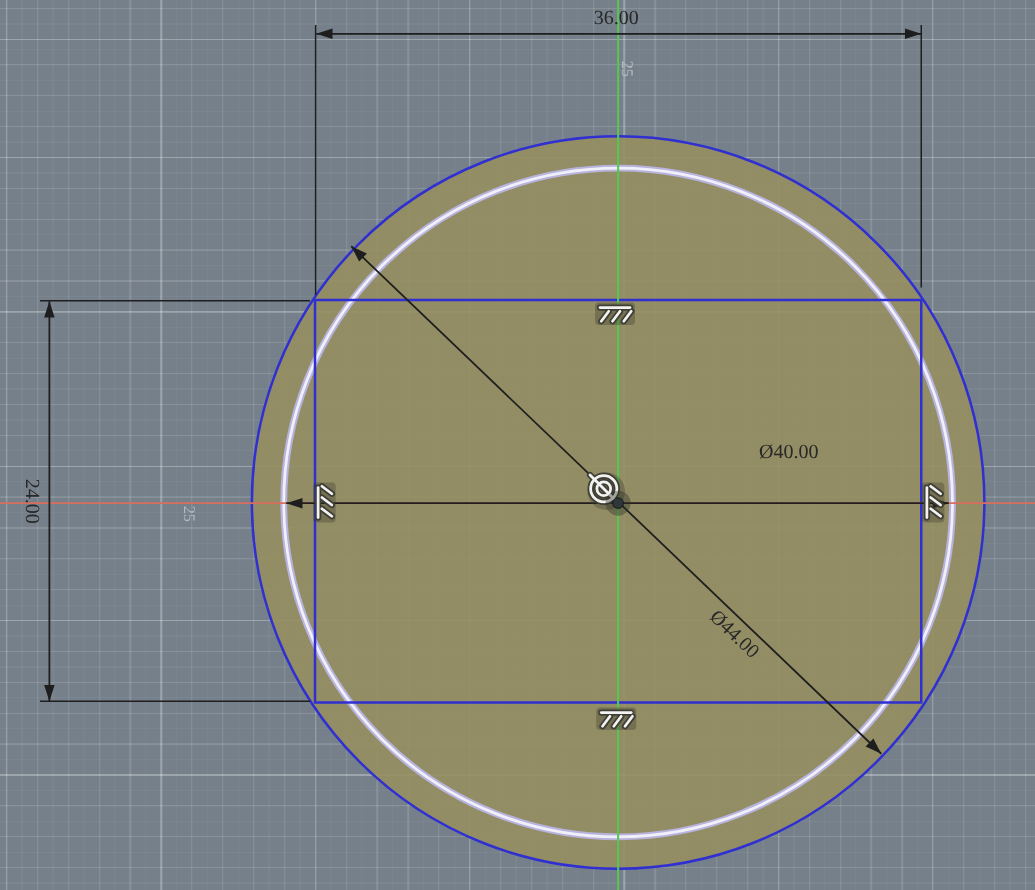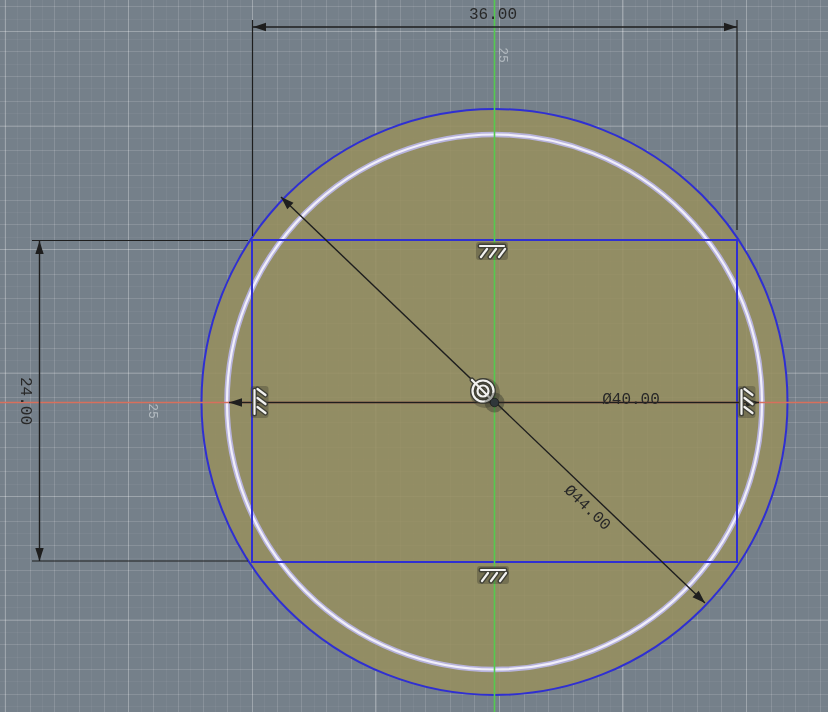--- a/index.html
+++ b/index.html
@@ -7,21 +7,21 @@
     position:relative;width:828px;height:712px;overflow:hidden;
     background-color:#75808A;
     background-image:
       repeating-linear-gradient(90deg, rgba(255,255,255,0.18) 0 1px, transparent 1px 123.5px),
       repeating-linear-gradient(0deg,  rgba(255,255,255,0.18) 0 1px, transparent 1px 123.5px),
       repeating-linear-gradient(90deg, rgba(255,255,255,0.10) 0 1px, transparent 1px 24.7px),
       repeating-linear-gradient(0deg,  rgba(255,255,255,0.10) 0 1px, transparent 1px 24.7px),
       repeating-linear-gradient(90deg, rgba(255,255,255,0.045) 0 1px, transparent 1px 12.35px),
       repeating-linear-gradient(0deg,  rgba(255,255,255,0.045) 0 1px, transparent 1px 12.35px);
     background-position: 5px 0, 0 32px, 5px 0, 0 32px, 5px 0, 0 32px;
-    font-family:Liberation Mono, monospace;
+    font-family:Liberation Serif, serif;
   }
   svg{position:absolute;left:0;top:0;}
   .dimline{stroke:#1e1e1e;stroke-width:1.4;fill:none;}
   .extline{stroke:#1e1e1e;stroke-width:1.2;fill:none;}
   .arrow{fill:#1e1e1e;stroke:none;}
   .ic-dark{stroke:#3f3f36;stroke-width:5;fill:none;stroke-linecap:round;}
   .ic-lite{stroke:#f2f2f0;stroke-width:2.2;fill:none;stroke-linecap:round;}
   .ic-shadow{fill:rgba(52,52,42,0.32);stroke:none;}
   .label{
     position:absolute;transform:translate(-50%,-50%);
@@ -109,19 +109,19 @@
       <line class="ic-lite" x1="-11" y1="-11" x2="11" y2="11"></line>
     </g>
     <g transform="translate(494.5,402.5)">
       <circle r="10" fill="rgba(45,47,40,0.40)"></circle>
       <circle r="4.3" fill="#30373a" stroke="rgba(15,15,15,0.6)" stroke-width="1"></circle>
     </g>
   </svg>
 
   <div class="label" style="left:493px;top:15px;">36.00</div>
   <div class="label rot90" style="left:25px;top:401px;">24.00</div>
-  <div class="label" style="left:631px;top:400px;">Ø40.00</div>
+  <div class="label" style="left:631px;top:362px;">Ø40.00</div>
   <div class="label rot44" style="left:587px;top:508px;">Ø44.00</div>
 
   <div class="gridlabel" style="left:502px;top:55px;">25</div>
   <div class="gridlabel" style="left:152px;top:411px;">25</div>
 
 </div>
 
 </body></html>

